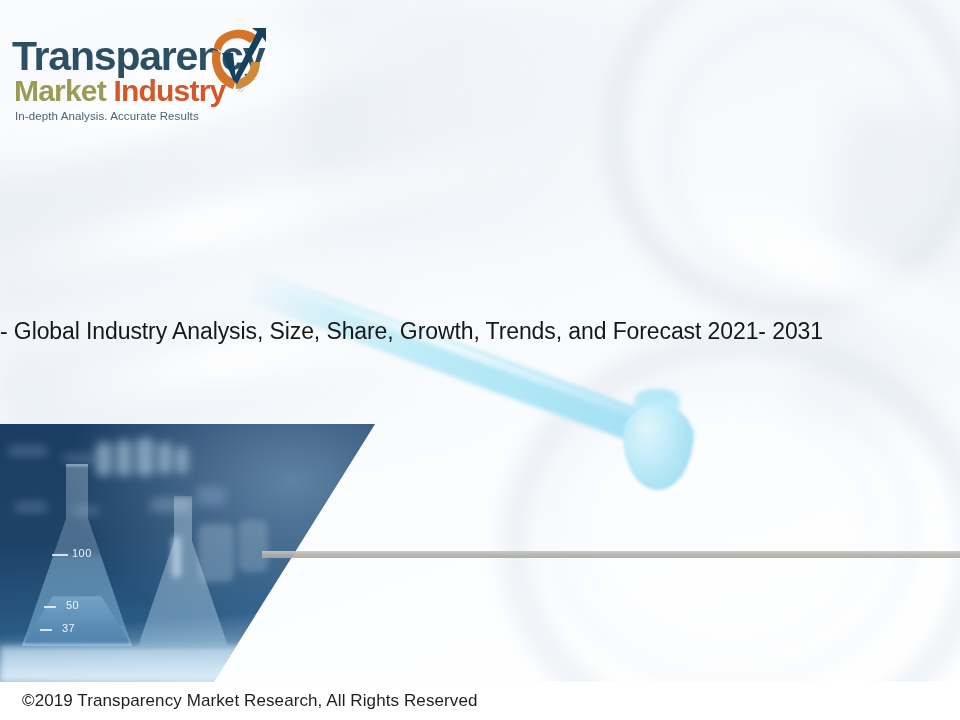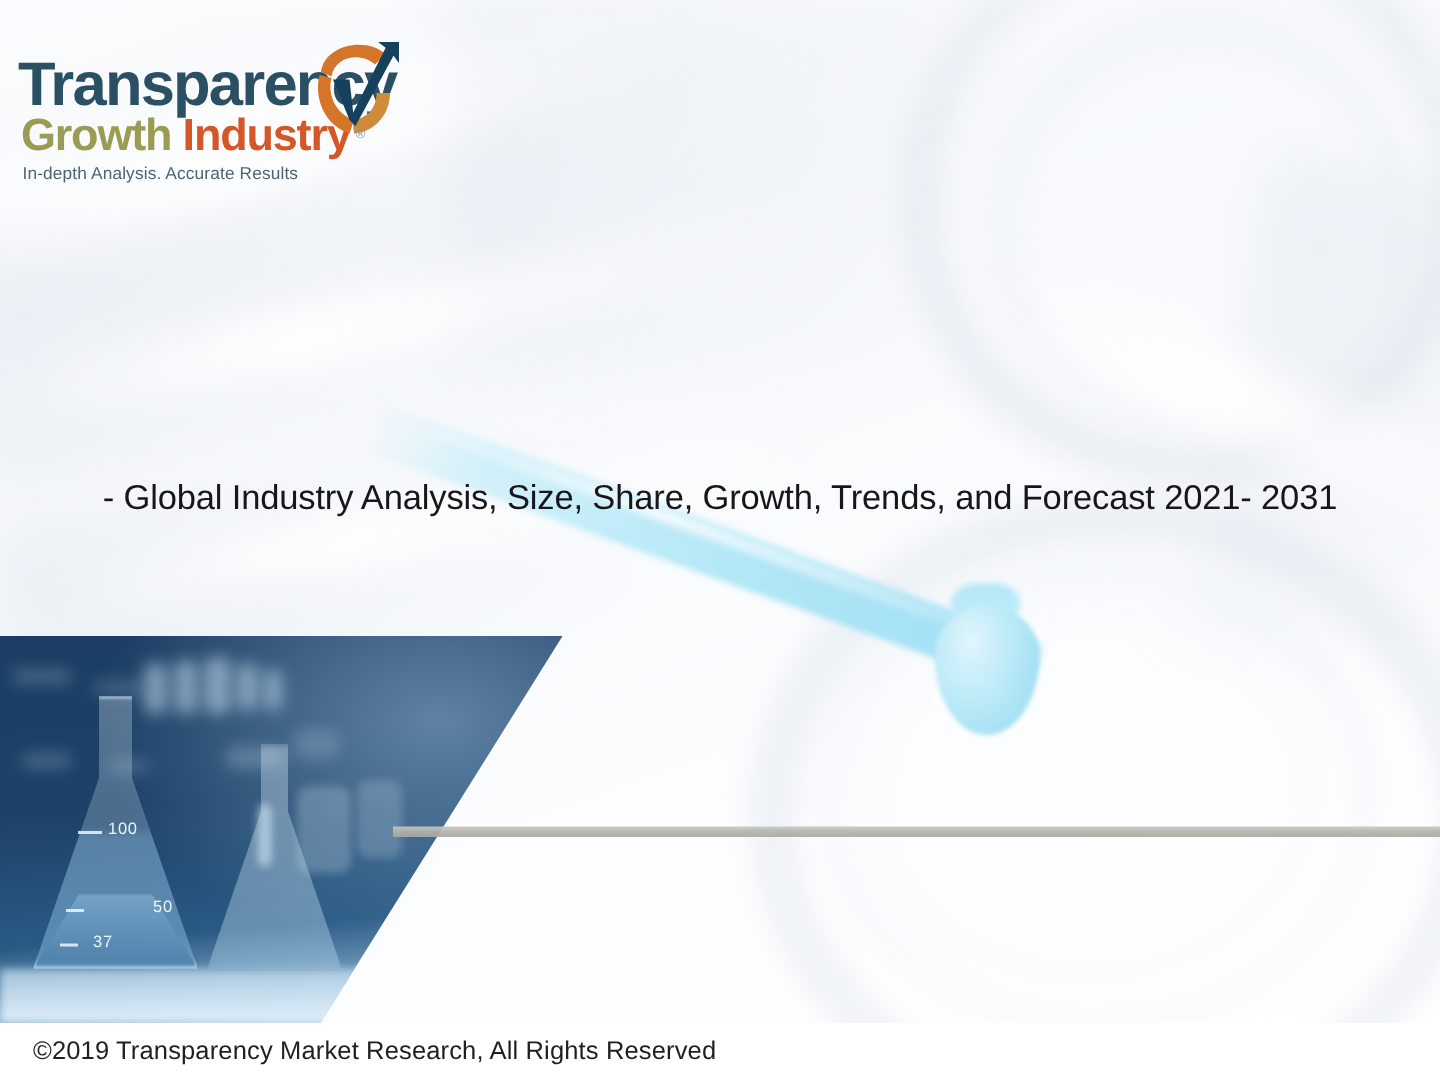--- a/index.html
+++ b/index.html
@@ -302,21 +302,20 @@
     font-size: 44px;
     font-weight: 700;
     color: #0b0b0b;
     letter-spacing: -0.4px;
     line-height: 1.06;
   }
   #subtitle {
     position: absolute;
     left: 0; top: 318px;
     width: 960px;
-    text-align: center;
     font-family: "Liberation Sans", sans-serif;
     font-size: 23px;
     font-weight: 400;
     color: #17171a;
     letter-spacing: -0.1px;
     line-height: 1.2;
   }
 
   
   #footer-band {
@@ -385,33 +384,33 @@
     <div id="flask-two"></div>
     <div class="lab-tube" style="left:172px; top:112px; width:9px; height:42px; border-radius:5px; opacity:.85;"></div>
 
     <div id="flask-main"></div>
     <div id="flask-liquid"></div>
     <div id="flask-main-edge"></div>
 
     <div class="flask-line" style="left:52px; top:130px; width:16px;"></div>
     <div class="flask-mark" style="left:72px; top:123px;">100</div>
     <div class="flask-line" style="left:44px; top:182px; width:12px;"></div>
-    <div class="flask-mark" style="left:66px; top:175px;margin-left:36px;">50</div>
+    <div class="flask-mark" style="left:66px; top:175px;">50</div>
     <div class="flask-line" style="left:40px; top:205px; width:12px;"></div>
     <div class="flask-mark" style="left:62px; top:198px;">37</div>
 
     <div id="lab-bench"></div>
   </div>
 
   <div id="divider"></div>
 
   <div id="logo">
     <div id="logo-word1">Transparency</div>
     <div id="logo-word2">
-      <span id="logo-market">Growth</span><span>&nbsp;</span><span id="logo-research">Industry</span>
+      <span id="logo-market">Market</span><span>&nbsp;</span><span id="logo-research">Industry</span>
     </div>
     <div id="logo-tagline">In-depth Analysis. Accurate Results</div>
 
     <svg id="logo-mark" viewBox="0 0 72 80">
 
       <path d="M14 26 C16 8, 44 2, 57 14 L50 21 C40 12, 23 16, 21 29 Z" fill="#d4752a"></path>
       <path d="M13 28 C9 44, 17 62, 33 67 L36 58 C24 54, 18 41, 21 30 Z" fill="#d4752a"></path>
       <path d="M36 67 C50 66, 60 54, 60 40 L51 40 C51 50, 45 57, 35 58 Z" fill="#cf8a3a"></path>
 
       <path d="M22 31 L33 58 L36 58 L33 31 Z" fill="#17405c"></path>

